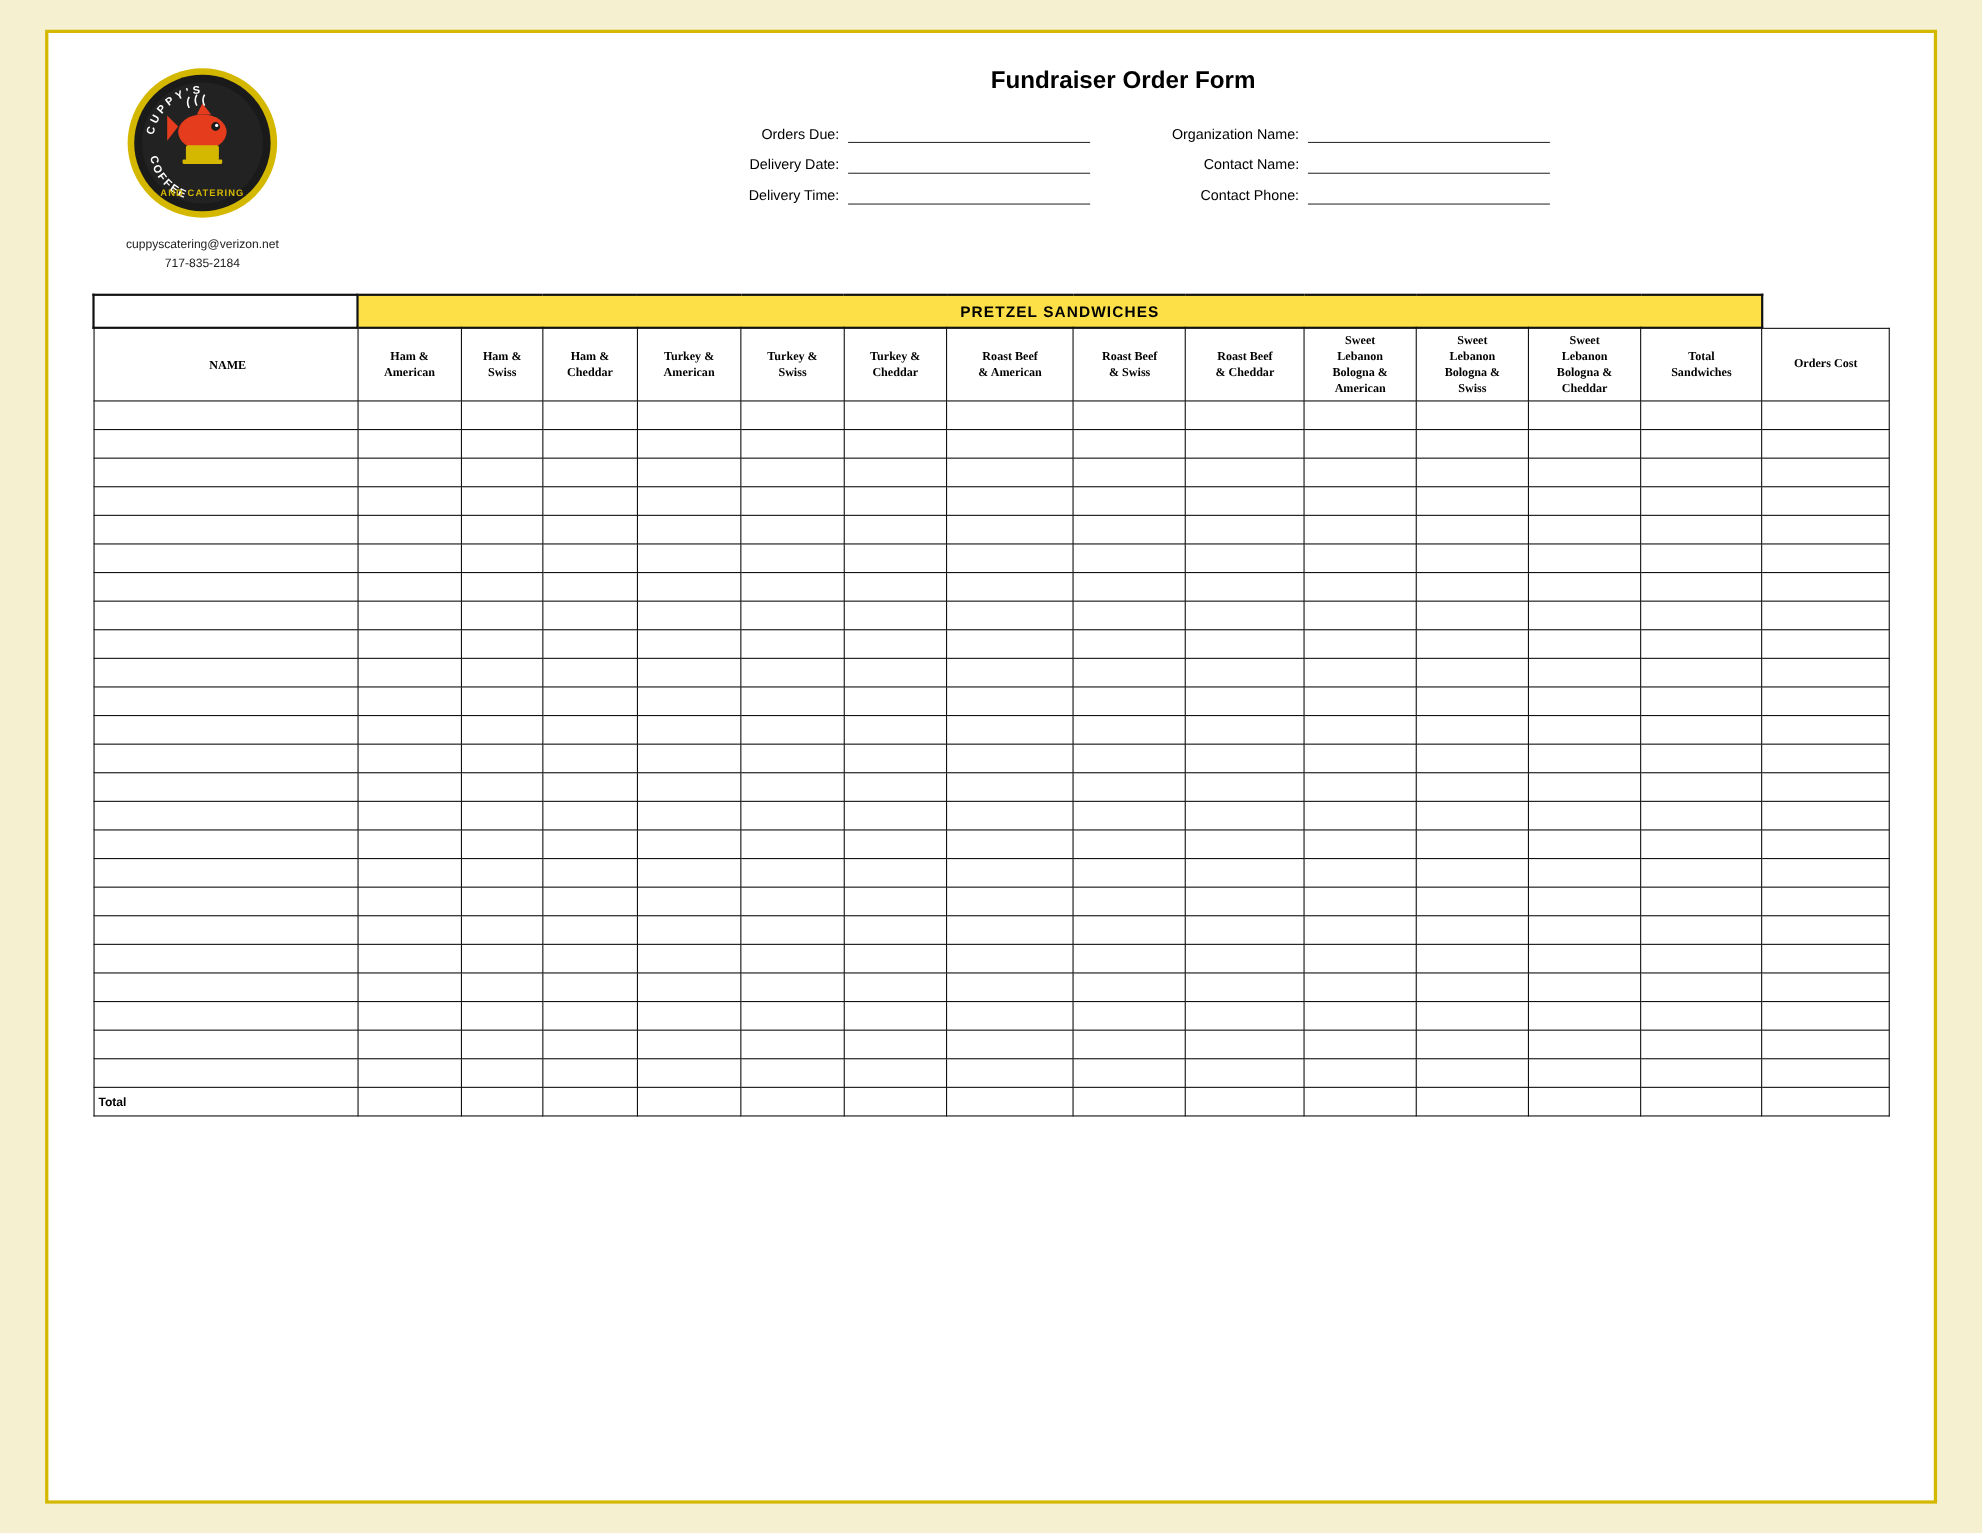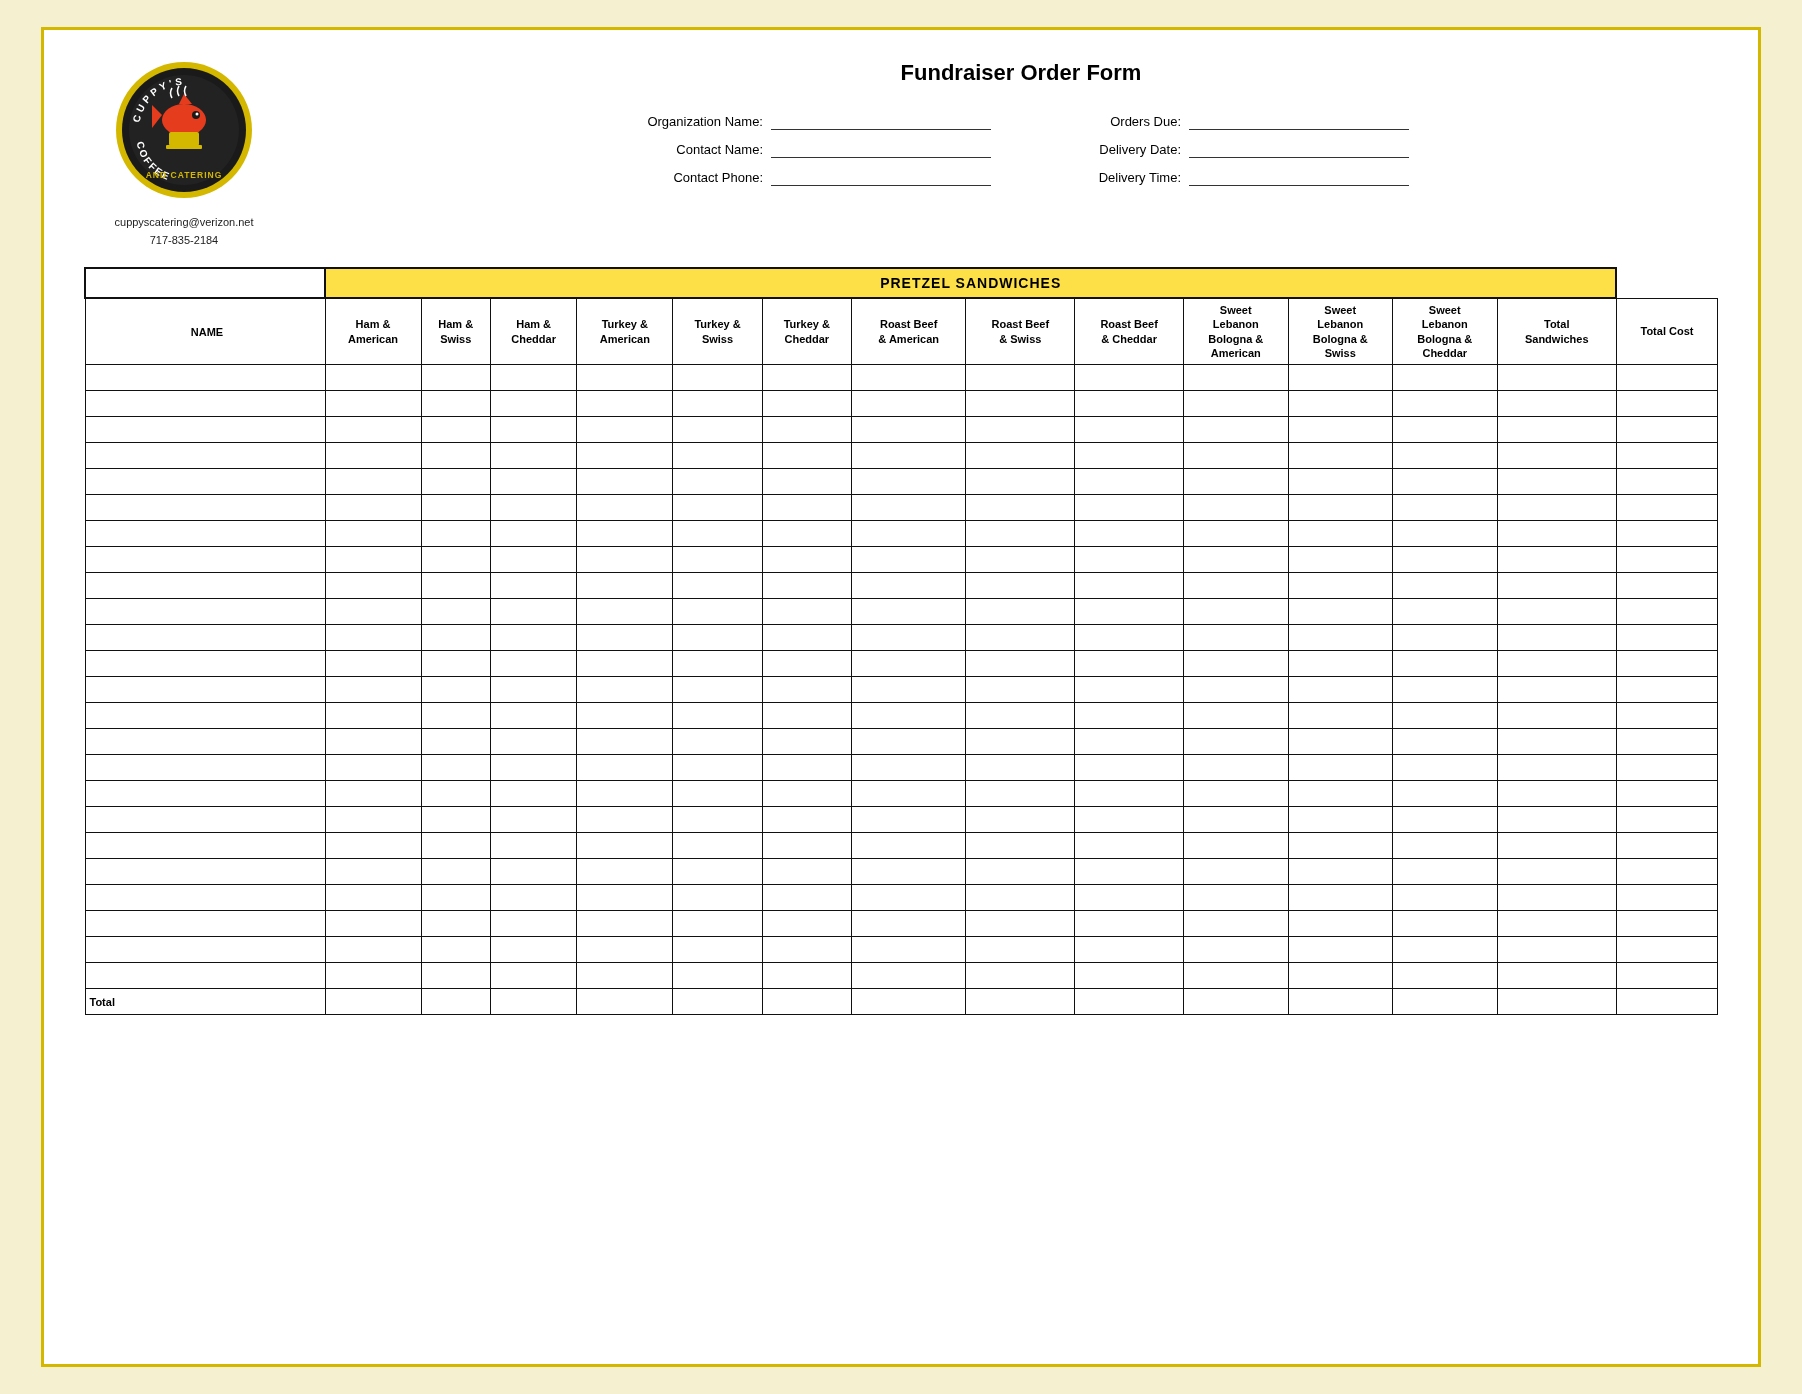--- a/index.html
+++ b/index.html
@@ -110,20 +110,21 @@
       letter-spacing: 1px;
     }
     .col-header th {
       border: 1px solid #111;
       text-align: center;
       vertical-align: middle;
       padding: 4px 2px;
       font-weight: bold;
       font-size: 11px;
       line-height: 1.3;
+      font-family: Liberation Serif, serif;
     }
     .name-col {
       width: 240px;
       text-align: left;
       padding-left: 6px !important;
     }
     .data-row td {
       border: 1px solid #111;
       height: 26px;
       padding: 0;
@@ -189,45 +190,45 @@
       </svg>
       <div class="logo-contact">
         <div>cuppyscatering@verizon.net</div>
         <div>717-835-2184</div>
       </div>
     </div>
 
     <div class="form-area">
       <div class="form-title">Fundraiser Order Form</div>
       <div class="form-fields">
+        <div class="form-col">
+          <div class="form-row">
+            <span class="form-label">Orders Due:</span>
+            <input class="form-line" type="text" style="">
+          </div>
+          <div class="form-row">
+            <span class="form-label">Delivery Date:</span>
+            <input class="form-line" type="text" style="">
+          </div>
+          <div class="form-row">
+            <span class="form-label">Delivery Time:</span>
+            <input class="form-line" type="text" style="">
+          </div>
+        </div>
         <div class="form-col">
           <div class="form-row">
             <span class="form-label">Organization Name:</span>
             <input class="form-line" type="text" style="">
           </div>
           <div class="form-row">
             <span class="form-label">Contact Name:</span>
             <input class="form-line" type="text" style="">
           </div>
           <div class="form-row">
             <span class="form-label">Contact Phone:</span>
-            <input class="form-line" type="text" style="">
-          </div>
-        </div>
-        <div class="form-col">
-          <div class="form-row">
-            <span class="form-label">Orders Due:</span>
-            <input class="form-line" type="text" style="">
-          </div>
-          <div class="form-row">
-            <span class="form-label">Delivery Date:</span>
-            <input class="form-line" type="text" style="">
-          </div>
-          <div class="form-row">
-            <span class="form-label">Delivery Time:</span>
             <input class="form-line" type="text" style="">
           </div>
         </div>
       </div>
     </div>
   </div>
 
   <div class="table-section">
     <table>
       <thead>
@@ -244,21 +245,21 @@
           <th>Turkey &amp;<br>American</th>
           <th>Turkey &amp;<br>Swiss</th>
           <th>Turkey &amp;<br>Cheddar</th>
           <th>Roast Beef<br>&amp; American</th>
           <th>Roast Beef<br>&amp; Swiss</th>
           <th>Roast Beef<br>&amp; Cheddar</th>
           <th>Sweet<br>Lebanon<br>Bologna &amp;<br>American</th>
           <th>Sweet<br>Lebanon<br>Bologna &amp;<br>Swiss</th>
           <th>Sweet<br>Lebanon<br>Bologna &amp;<br>Cheddar</th>
           <th>Total<br>Sandwiches</th>
-          <th>Total Cost</th>
+          <th>Orders Cost</th>
         </tr>
       </thead>
       <tbody id="table-body">
 
       <tr class="data-row">
             <td style="width: 240px;"></td>
             <td></td>
             <td></td>
             <td></td>
             <td></td>

